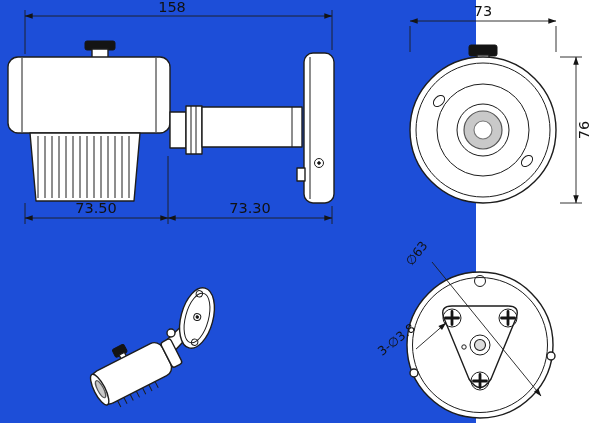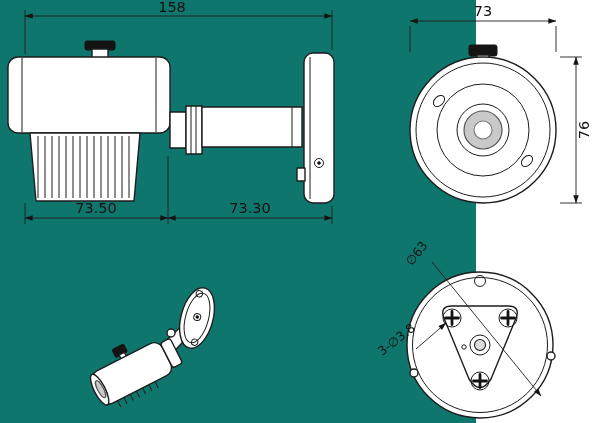--- a/index.html
+++ b/index.html
@@ -1,16 +1,16 @@
 <!DOCTYPE html>
 <html><head>
 <meta charset="utf-8">
 <style>
   html,body{margin:0;padding:0;background:#fff;width:600px;height:423px;overflow:hidden;}
-  .canvas{width:476px;height:423px;position:relative;background:#0f766e;}
+  .canvas{width:476px;height:423px;position:relative;background:#1d4ed8;}
   svg{display:block;}
   .obj{fill:#ffffff;stroke:#1d1d1d;stroke-width:1.4;stroke-linejoin:round;}
   .thin{fill:none;stroke:#1d1d1d;stroke-width:1;}
   .dim{fill:none;stroke:#1d1d1d;stroke-width:0.9;}
   .dark{fill:#141414;stroke:#141414;}
   .grayfill{fill:#c9c9c9;stroke:#555555;stroke-width:1.2;}
   .ltgray{fill:#dcdcdc;stroke:#1d1d1d;stroke-width:1.1;}
   .dtxt{font-family:"DejaVu Sans",sans-serif;font-size:14.5px;fill:#111;text-anchor:middle;}
   .dtxt-sm{font-family:"DejaVu Sans",sans-serif;font-size:12.5px;fill:#111;text-anchor:middle;}
   .cross{stroke:#141414;stroke-width:2.8;stroke-linecap:round;fill:none;}

